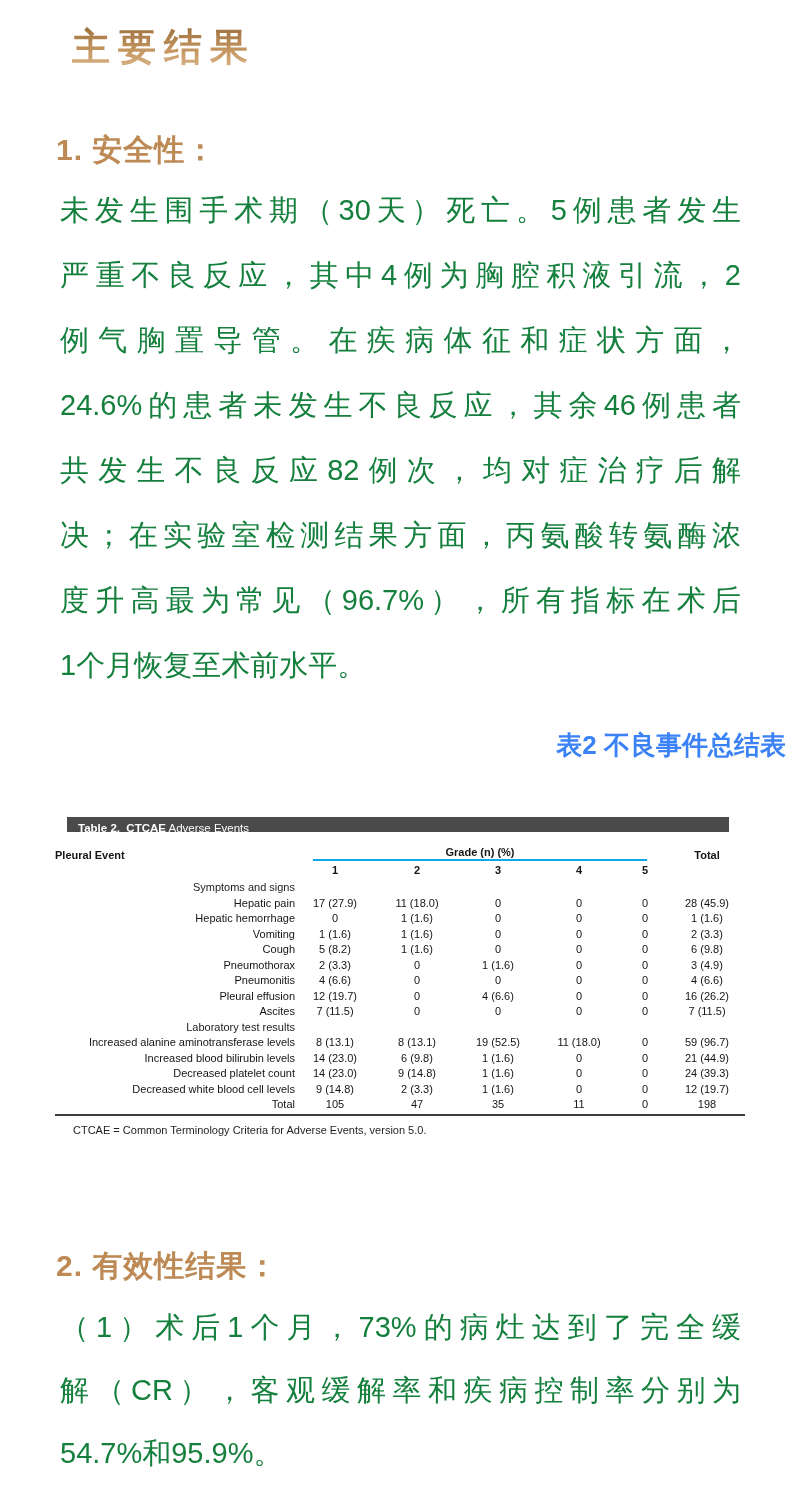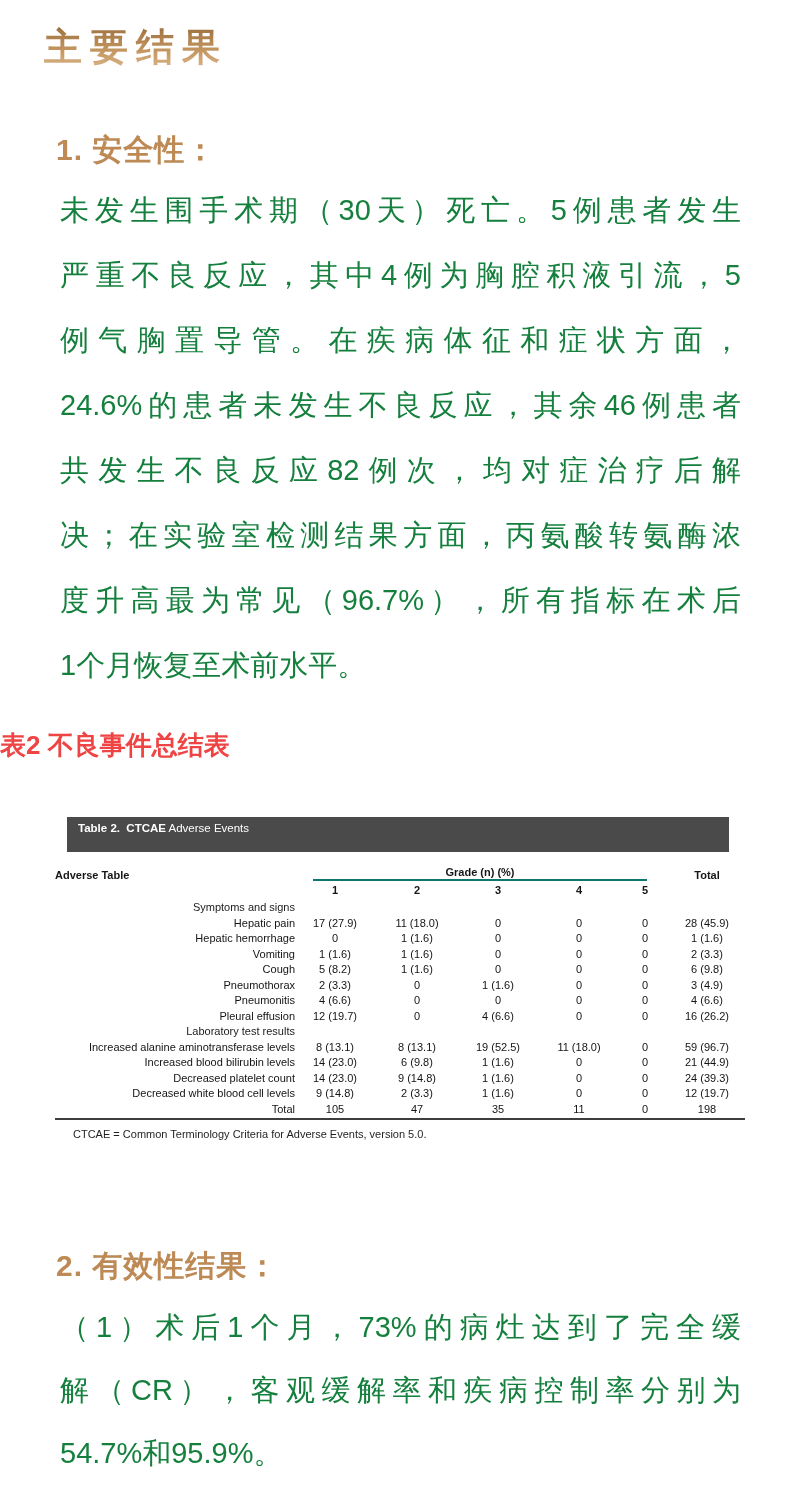--- a/index.html
+++ b/index.html
@@ -5,21 +5,21 @@
   html,body{margin:0;padding:0;}
   body{
     width:800px;height:1499px;background:#ffffff;position:relative;
     font-family:"Liberation Sans",sans-serif;
     -webkit-font-smoothing:antialiased;
   }
   .page{position:absolute;inset:0;overflow:hidden;}
 
   
   .main-title{
-    position:absolute;left:44px;top:22px;margin:0;
+    position:absolute;left:72px;top:22px;margin:0;
     font-family:"Liberation Serif","DejaVu Serif",serif;
     font-size:38px;font-weight:700;letter-spacing:8px;
     background:linear-gradient(180deg,#9c6f3e 8%,#c3955f 55%,#dcb88c 95%);
     -webkit-background-clip:text;background-clip:text;color:transparent;
   }
   .sec-heading{
     position:absolute;left:56px;margin:0;
     font-size:30px;font-weight:700;letter-spacing:1px;color:#bd8a55;
   }
   .sec-heading.s1{top:130px;}
@@ -30,64 +30,64 @@
   .para.p1{top:178px;}
   .para.p2{top:1296px;}
   .para .bline{height:65px;line-height:65px;}
   .para.p2 .bline{height:63px;line-height:63px;}
   .bline.j{text-align:justify;text-align-last:justify;}
   .bline.last{text-align:left;}
 
   
   .tbl-caption{
     position:absolute;left:0;top:728px;width:786px;margin:0;
-    text-align:left;font-size:26px;font-weight:700;color:#ef4444;
+    text-align:right;font-size:26px;font-weight:700;color:#3b82f6;
   }
 
   
   .figure{
     position:absolute;left:55px;top:815px;width:690px;
     color:#161616;font-family:"Liberation Sans",sans-serif;
   }
   .tbar{
-    margin:2px 16px 7px 12px;height:35px;line-height:23px;
+    margin:2px 16px 7px 12px;height:15px;line-height:23px;
     background:#4a4a4a;color:#ffffff;font-size:11.5px;
     padding-left:11px;white-space:pre;
   }
   .tbar .b{font-weight:700;}
   table.ae{width:690px;border-collapse:collapse;table-layout:fixed;font-size:11px;}
   table.ae td{padding:0;overflow:hidden;}
   .c-lbl{width:240px;} .c-g1{width:80px;} .c-g2{width:84px;} .c-g3{width:78px;}
   .c-g4{width:84px;} .c-g5{width:48px;} .c-tot{width:76px;}
   thead td{font-weight:700;vertical-align:bottom;height:22px;}
   td.h-event{text-align:left;padding-bottom:3px;}
   td.h-total{text-align:center;padding-bottom:3px;}
   .gradewrap{
-    margin:0 22px 0 18px;border-bottom:2px solid #0f766e;
+    margin:0 22px 0 18px;border-bottom:2px solid #0ea5e9;
     text-align:center;padding-bottom:1px;
   }
   tr.subhead td{height:19px;line-height:19px;font-weight:700;text-align:center;vertical-align:middle;}
   tbody td{height:15.5px;line-height:15.5px;text-align:center;color:#141414;}
   tbody td.lbl{text-align:right;}
   tbody tr.group td{color:#1b1b1b;}
   .bottomrule{border-top:2px solid #3d3d3d;margin-top:1px;}
   .footnote{margin:8px 0 0 18px;font-size:11px;color:#1f1f1f;}
 </style>
 </head>
 <body>
 
 <div class="page">
 
   <h1 class="main-title">主要结果</h1>
 
   <h2 class="sec-heading s1">1. 安全性：</h2>
 
   <div class="para p1">
     <div class="bline j">未发生围手术期（30天）死亡。5例患者发生</div>
-    <div class="bline j">严重不良反应，其中4例为胸腔积液引流，5</div>
+    <div class="bline j">严重不良反应，其中4例为胸腔积液引流，2</div>
     <div class="bline j">例气胸置导管。在疾病体征和症状方面，</div>
     <div class="bline j">24.6%的患者未发生不良反应，其余46例患者</div>
     <div class="bline j">共发生不良反应82例次，均对症治疗后解</div>
     <div class="bline j">决；在实验室检测结果方面，丙氨酸转氨酶浓</div>
     <div class="bline j">度升高最为常见（96.7%），所有指标在术后</div>
     <div class="bline last">1个月恢复至术前水平。</div>
   </div>
 
   <p class="tbl-caption">表2 不良事件总结表</p>
 
@@ -99,21 +99,21 @@
         <col class="c-lbl">
           <col class="c-g1">
           <col class="c-g2">
           <col class="c-g3">
         <col class="c-g4">
           <col class="c-g5">
           <col class="c-tot">
       </colgroup>
       <thead>
         <tr>
-          <td class="h-event">Adverse Table</td>
+          <td class="h-event">Pleural Event</td>
           <td colspan="5">
             <div class="gradewrap">Grade (n) (%)</div>
           </td>
           <td class="h-total">Total</td>
         </tr>
         <tr class="subhead">
           <td></td>
           <td>1</td>
           <td>2</td>
           <td>3</td>
@@ -188,20 +188,29 @@
           </tr>
           <tr class="data">
             <td class="lbl">Pleural effusion</td>
             <td>12 (19.7)</td>
             <td>0</td>
             <td>4 (6.6)</td>
             <td>0</td>
             <td>0</td>
             <td>16 (26.2)</td>
           </tr>
+          <tr class="data">
+            <td class="lbl">Ascites</td>
+            <td>7 (11.5)</td>
+            <td>0</td>
+            <td>0</td>
+            <td>0</td>
+            <td>0</td>
+            <td>7 (11.5)</td>
+          </tr>
           <tr class="group">
             <td class="lbl">Laboratory test results</td>
             <td></td>
             <td></td>
             <td></td>
             <td></td>
             <td></td>
             <td></td>
           </tr>
           <tr class="data">

